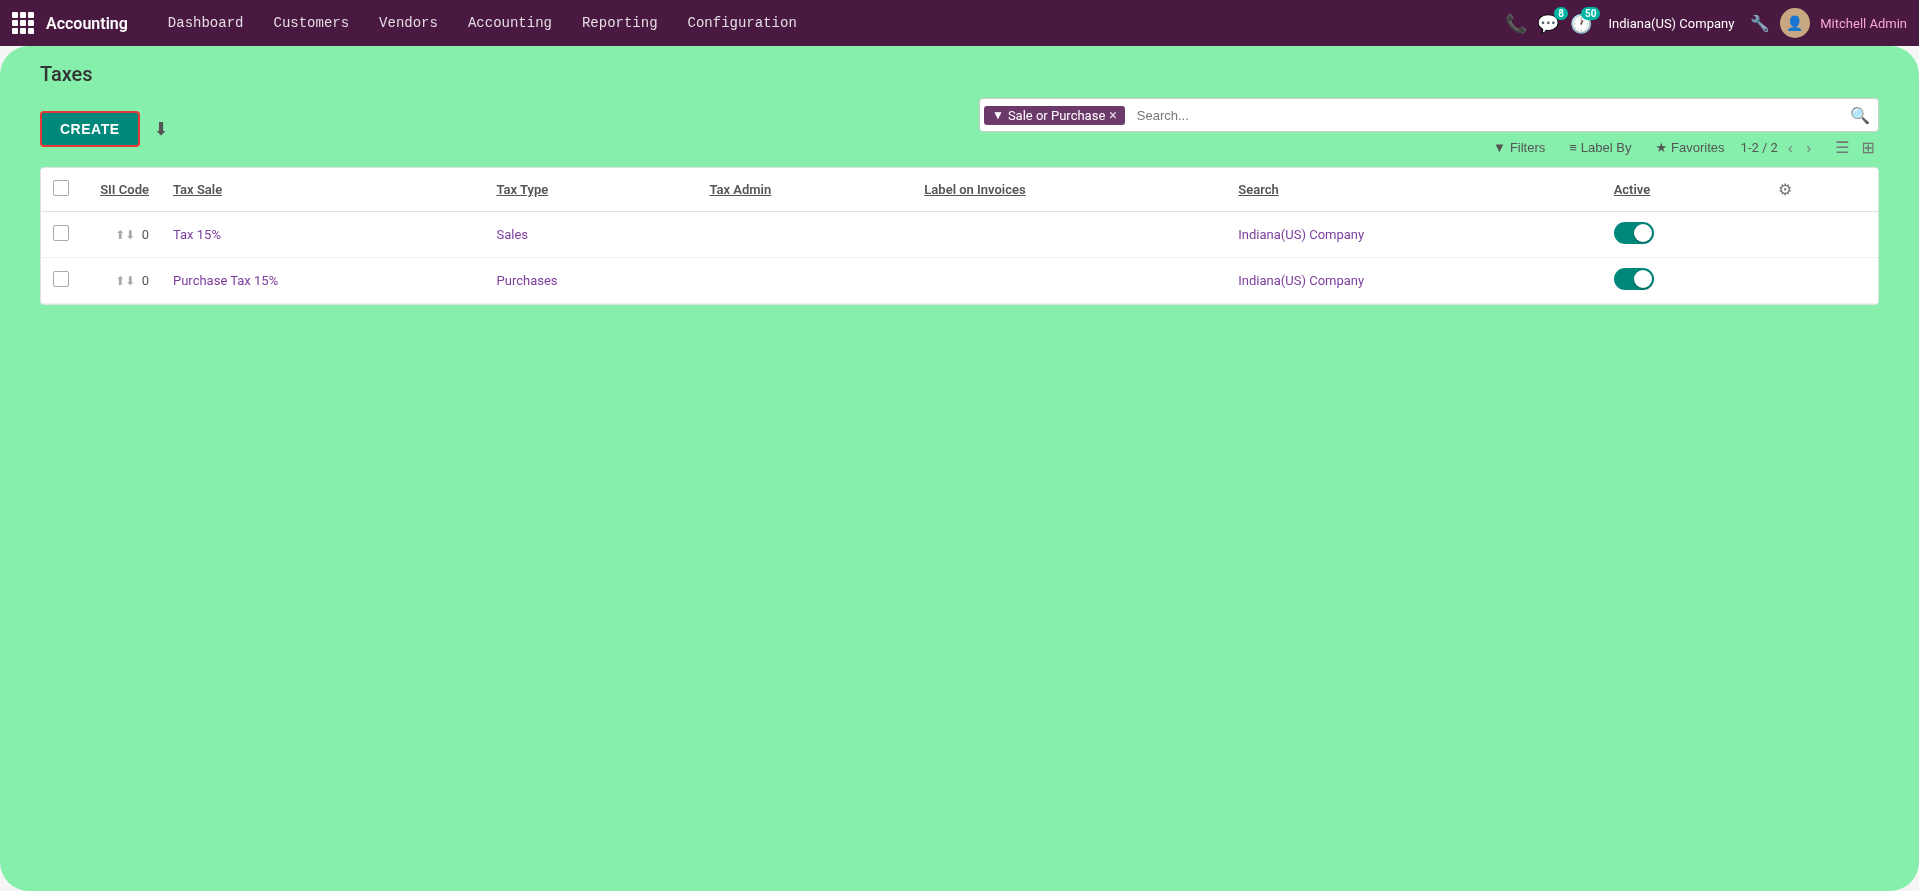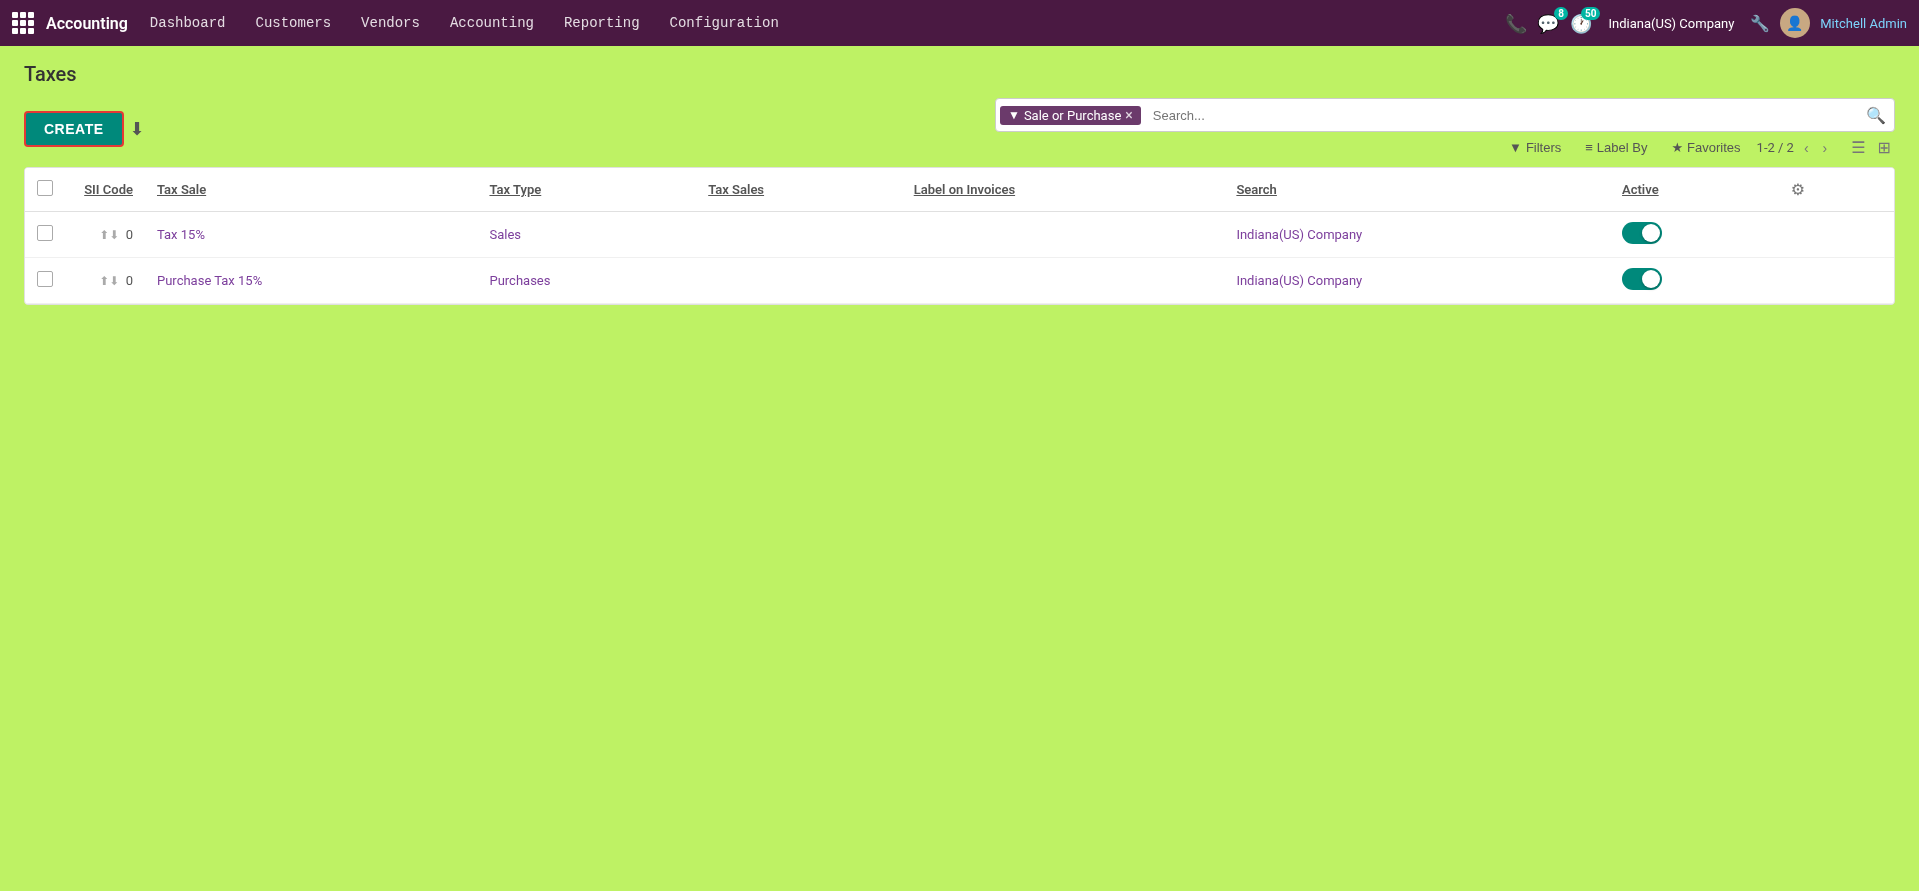--- a/index.html
+++ b/index.html
@@ -6,21 +6,21 @@
     body { font-family: -apple-system, BlinkMacSystemFont, 'Segoe UI', Roboto, sans-serif; font-size: 14px; background: #f5f5f5; }
 
     
     .navbar {
       background: #4a1942;
       color: white;
       display: flex;
       align-items: center;
       padding: 0 12px;
       height: 46px;
-      gap: 0;
+      gap: 18px;
     }
     .navbar-brand {
       font-size: 16px;
       font-weight: 600;
       color: white;
       margin-right: 8px;
       display: flex;
       align-items: center;
       gap: 8px;
     }
@@ -88,27 +88,28 @@
       height: 30px;
       border-radius: 50%;
       background: #c8a882;
       display: flex;
       align-items: center;
       justify-content: center;
       font-size: 14px;
       color: #5a3a1a;
       overflow: hidden;
     }
-    .admin-name { color: #7dd3fc; font-size: 13px; }
+    .admin-name { color: #f9a8d4; font-size: 13px; }
 
     
     .content {
-      padding: 16px 24px;
-      background: #bef264;
+      padding: 16px 40px;
+      background: #86efac;
       min-height: calc(100vh - 46px);
+      border-radius: 29px;
     }
 
     
     .page-title {
       font-size: 20px;
       font-weight: 500;
       color: #333;
       margin-bottom: 12px;
     }
 
@@ -304,21 +305,21 @@
 
     
     .main-toolbar {
       display: flex;
       align-items: center;
       margin-bottom: 8px;
     }
     .main-toolbar-left {
       display: flex;
       align-items: center;
-      gap: 2px;
+      gap: 10px;
     }
     .main-toolbar-right {
       margin-left: auto;
       display: flex;
       flex-direction: column;
       gap: 4px;
       align-items: flex-end;
       flex: 1;
     }
     .right-top-row {
@@ -449,21 +450,21 @@
   <div class="table-container">
     <table>
       <thead>
         <tr>
           <th class="checkbox-col">
             <span class="checkbox"></span>
           </th>
           <th class="sii-col">SII Code</th>
           <th>Tax Sale</th>
           <th>Tax Type</th>
-          <th>Tax Sales</th>
+          <th>Tax Admin</th>
           <th>Label on Invoices</th>
           <th>Search</th>
           <th>Active</th>
           <th>
             <button class="settings-col-btn">⚙</button>
           </th>
         </tr>
       </thead>
       <tbody>
 

